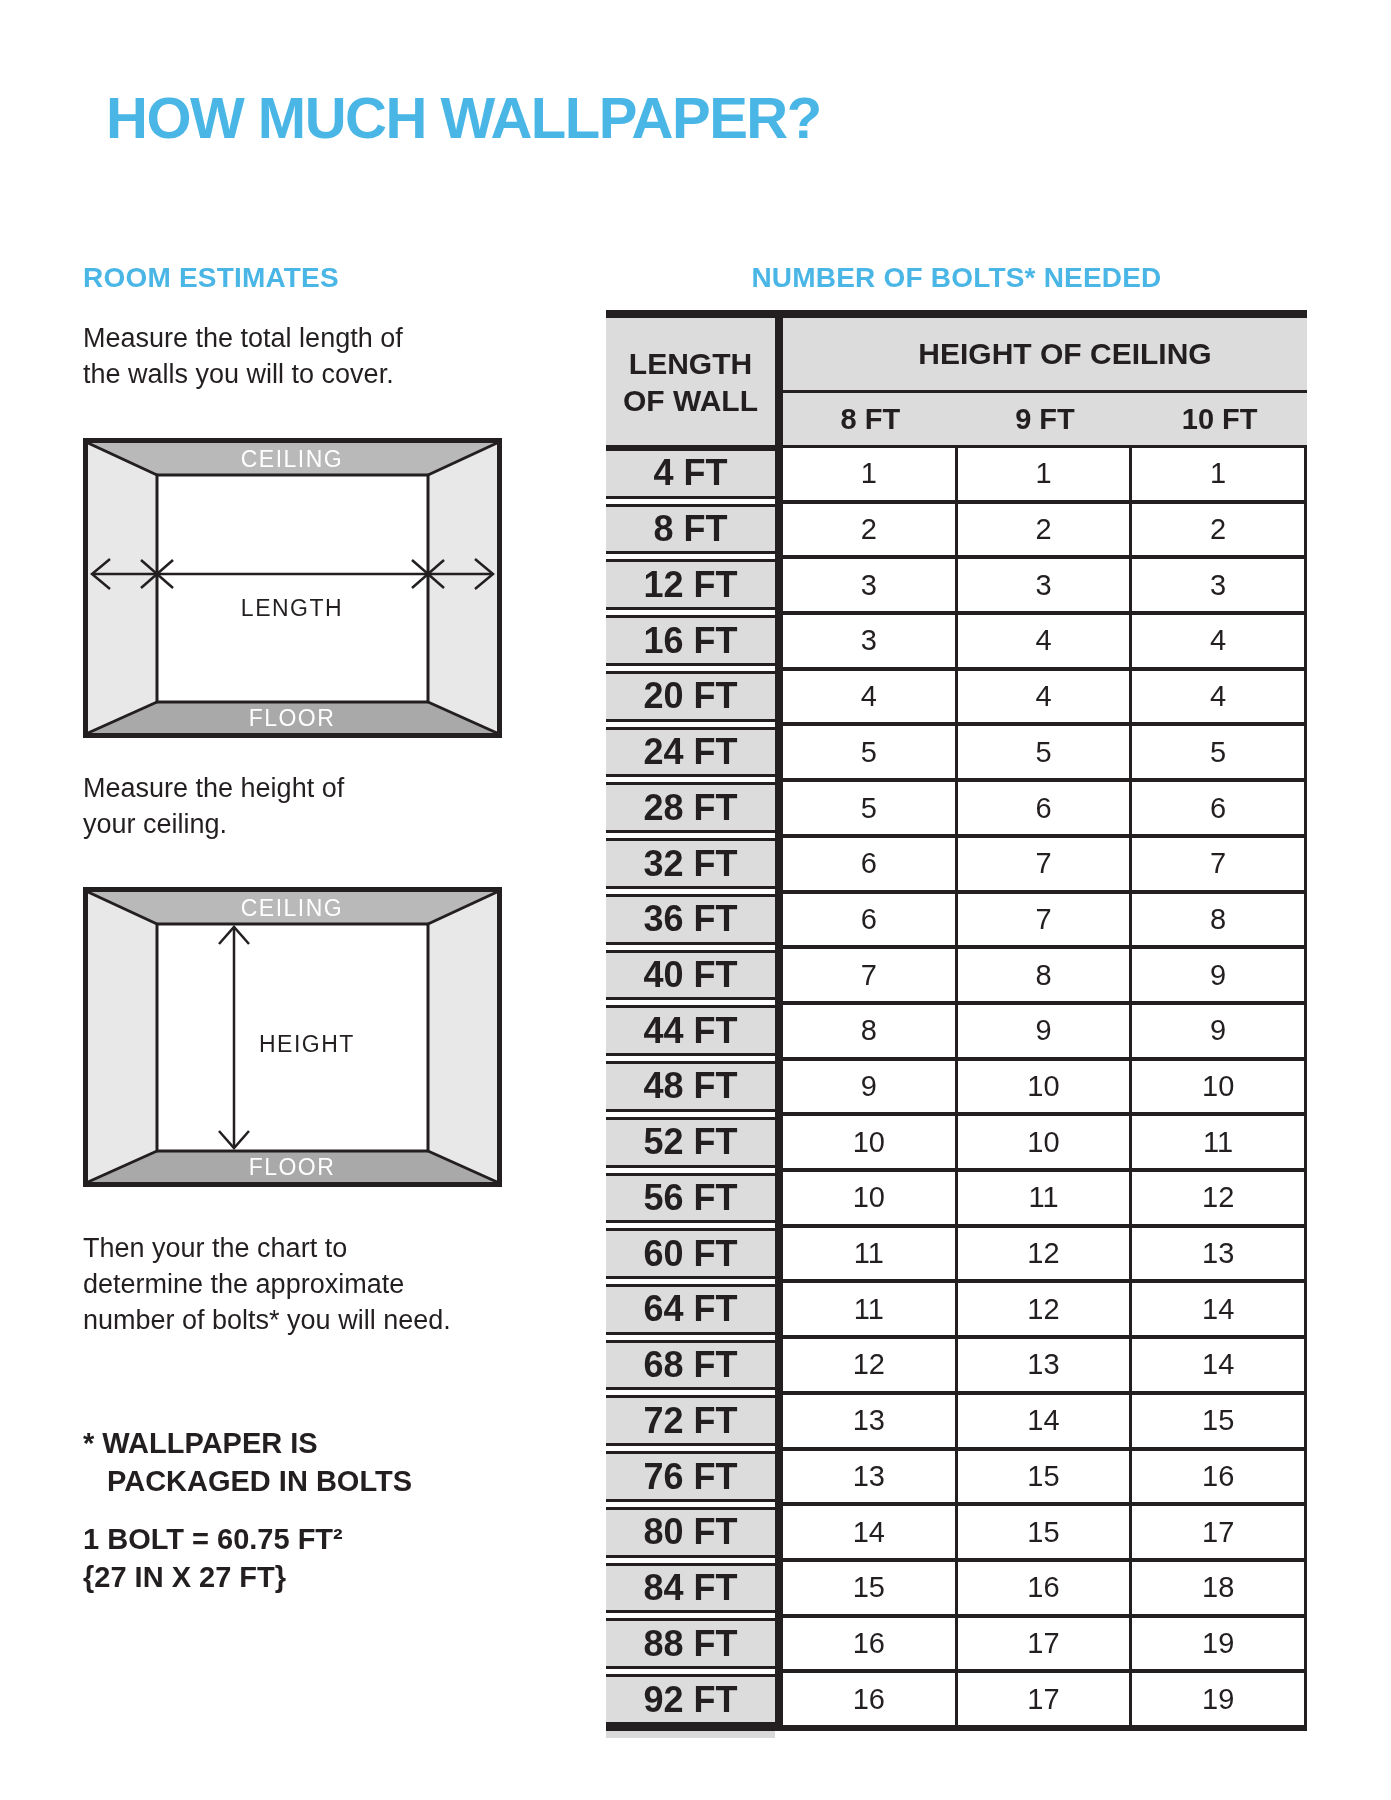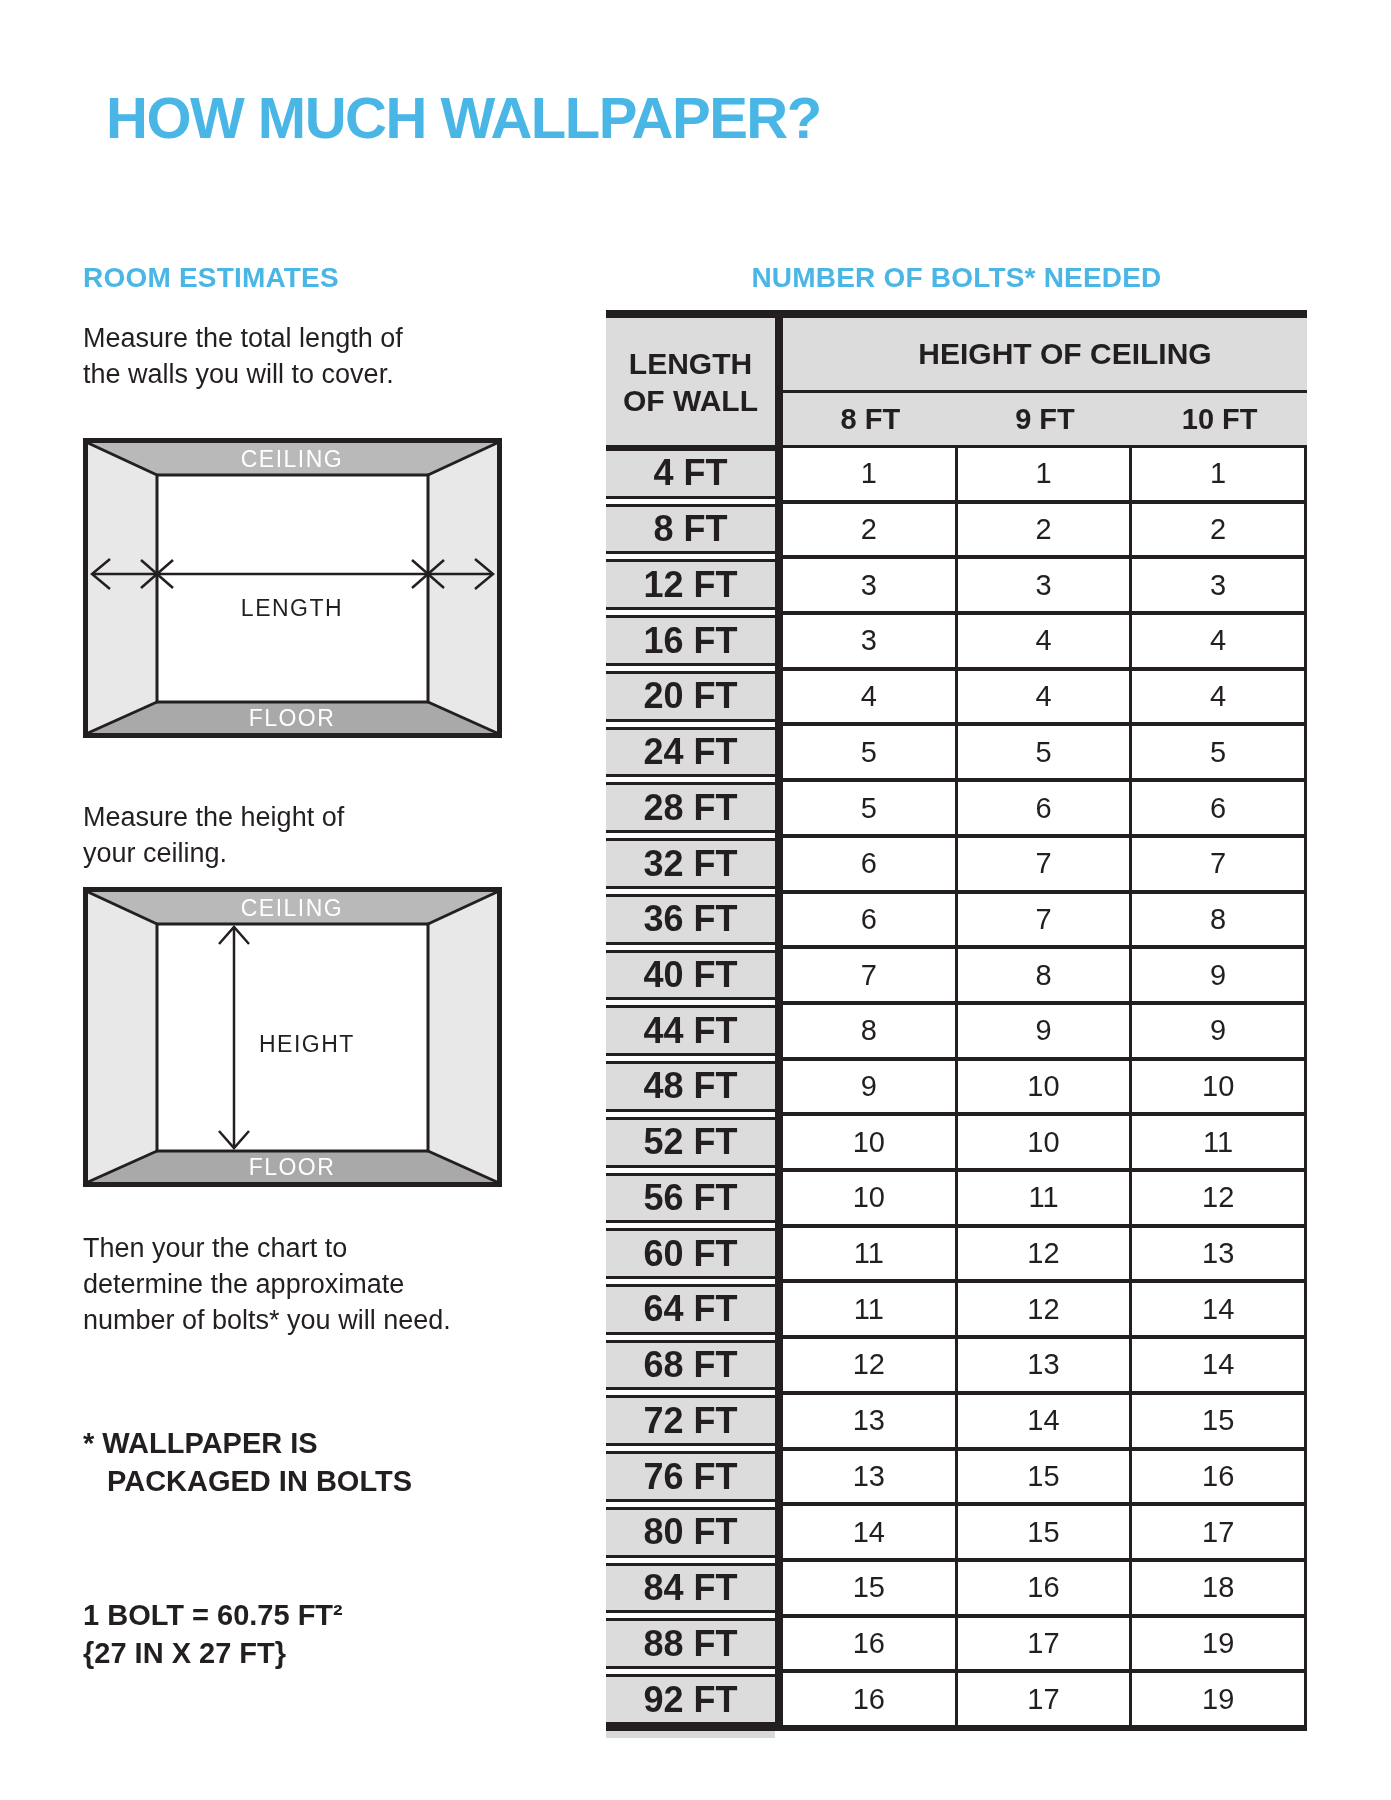--- a/index.html
+++ b/index.html
@@ -14,26 +14,26 @@
     color:#4ab6e6; white-space:nowrap;margin-left:40px;
   }
   .sec-head {
     font-size:28px; font-weight:bold; color:#4ab6e6; letter-spacing:0.2px; white-space:nowrap;
   }
   .room-head { left:83px; top:262px; }
   .bolts-head { left:606px; top:262px; width:701px; text-align:center; }
 
   .para { left:83px; font-size:27px; line-height:36px; color:#231f20; }
   .p1 { top:320px; }
-  .p2 { top:770px;margin-top:29px; }
+  .p2 { top:770px; }
   .p3 { top:1230px; }
 
   .footnote { left:83px; top:1424px; font-size:29px; font-weight:bold; line-height:38px; }
   .footnote .hang { padding-left:24px; }
-  .boltinfo { left:83px; top:1596px; font-size:29px; font-weight:bold; line-height:38px; }
+  .boltinfo { left:83px; top:1520px; font-size:29px; font-weight:bold; line-height:38px; }
 
   .diagram { width:419px; height:300px; left:83px; }
   .d1 { top:438px; }
   .d2 { top:887px; }
   .dlabel { font-size:23px; letter-spacing:1.5px; }
 
   
   .wtable { left:606px; top:310px; width:701px; }
   .bar { width:701px; background:#231f20; }
   .topbar { height:8px; }

